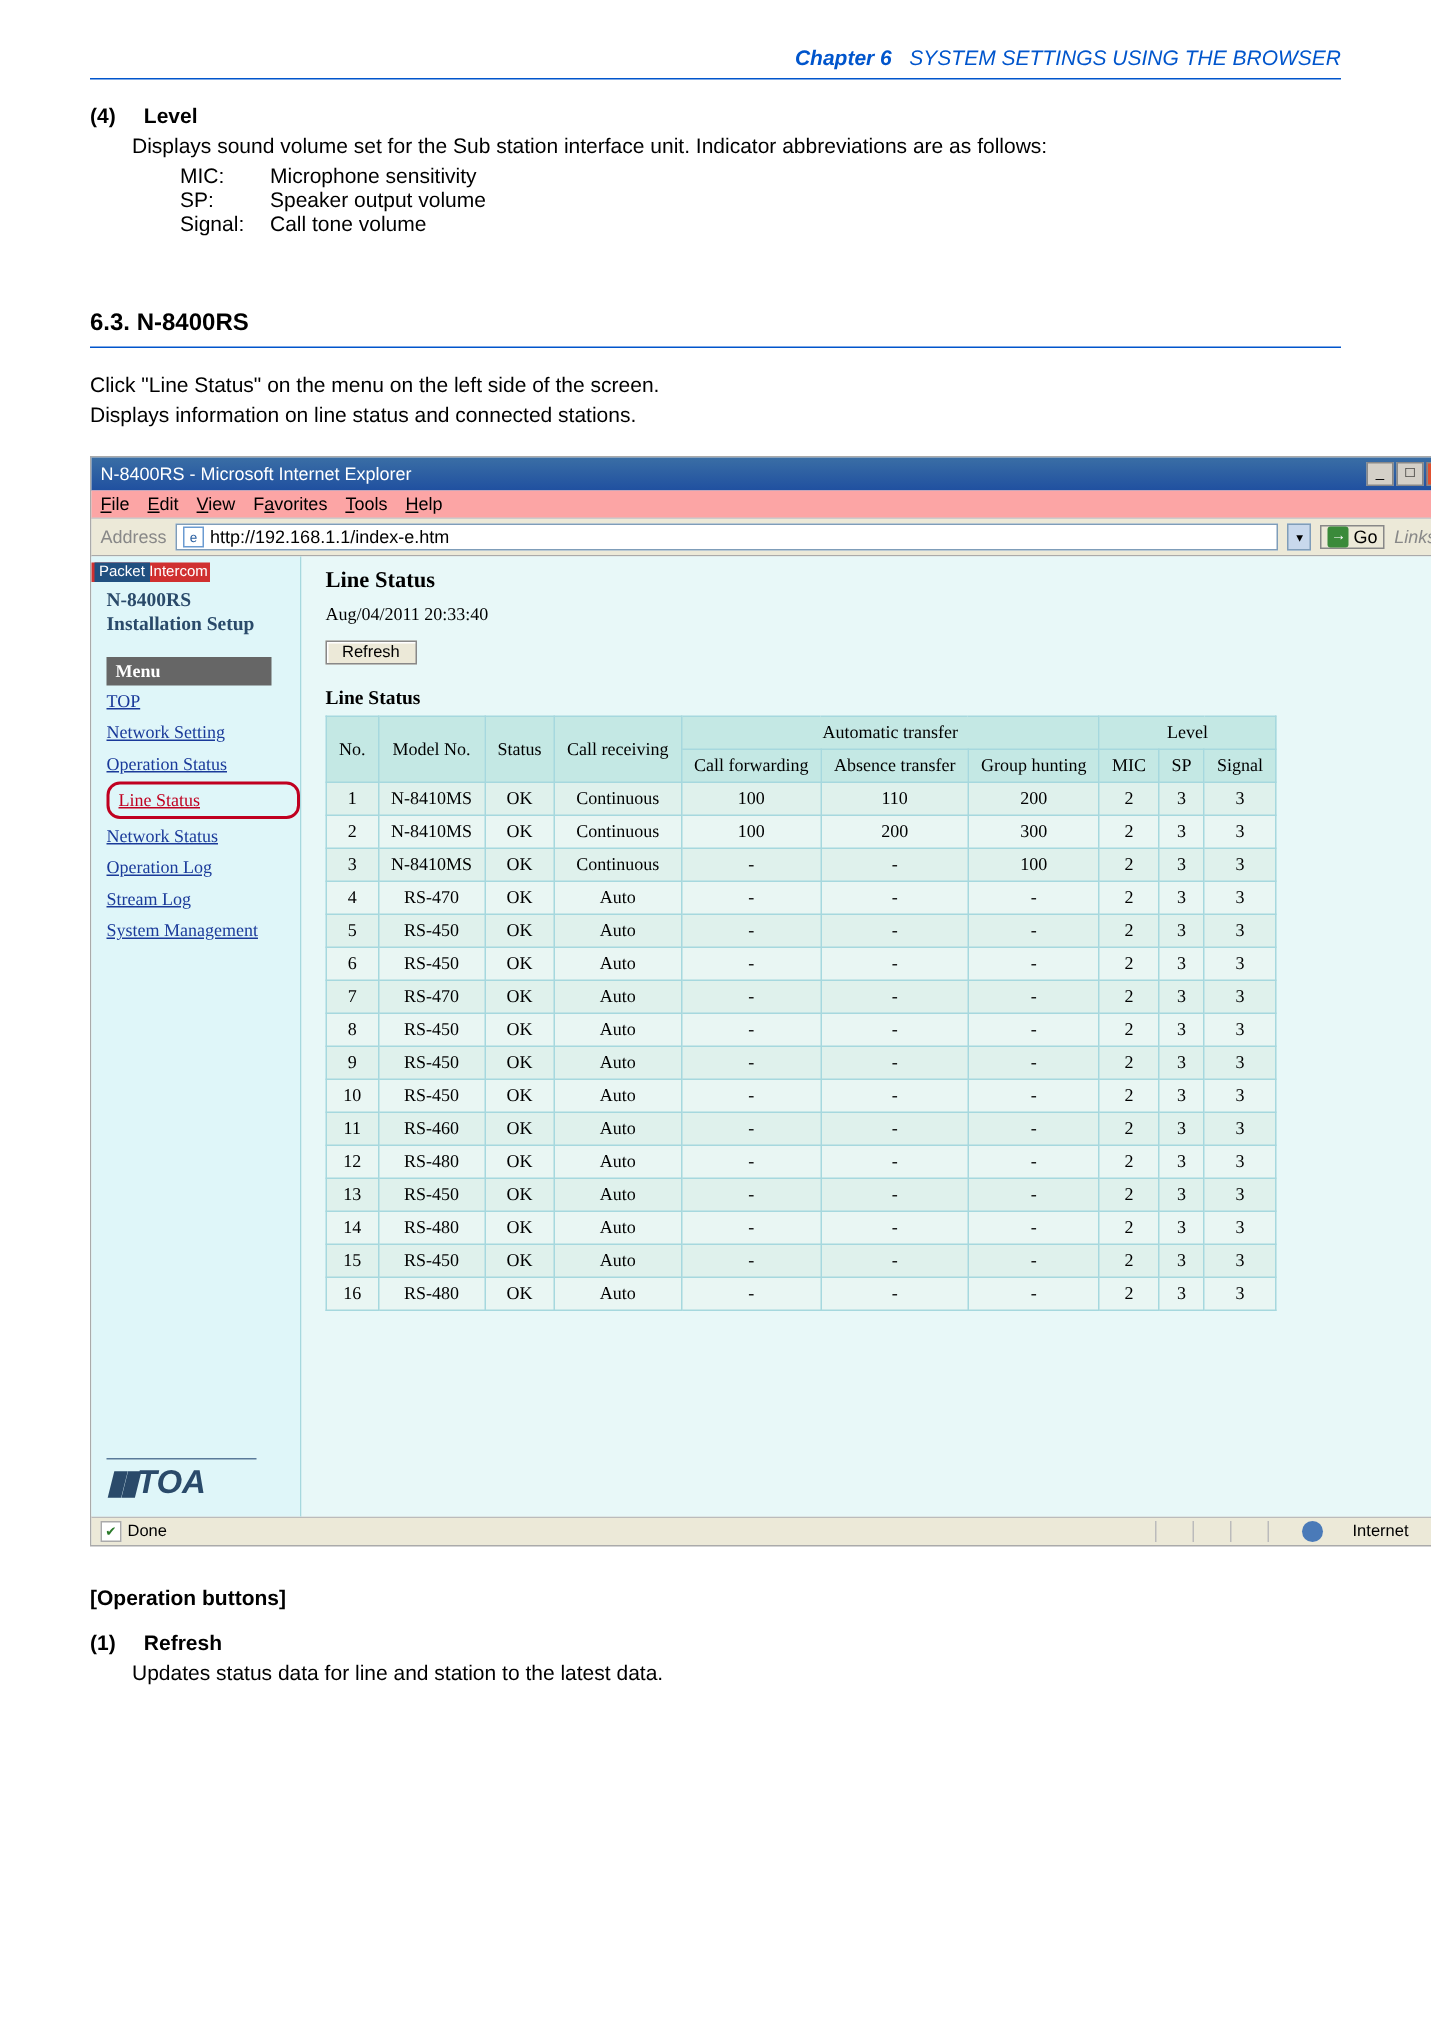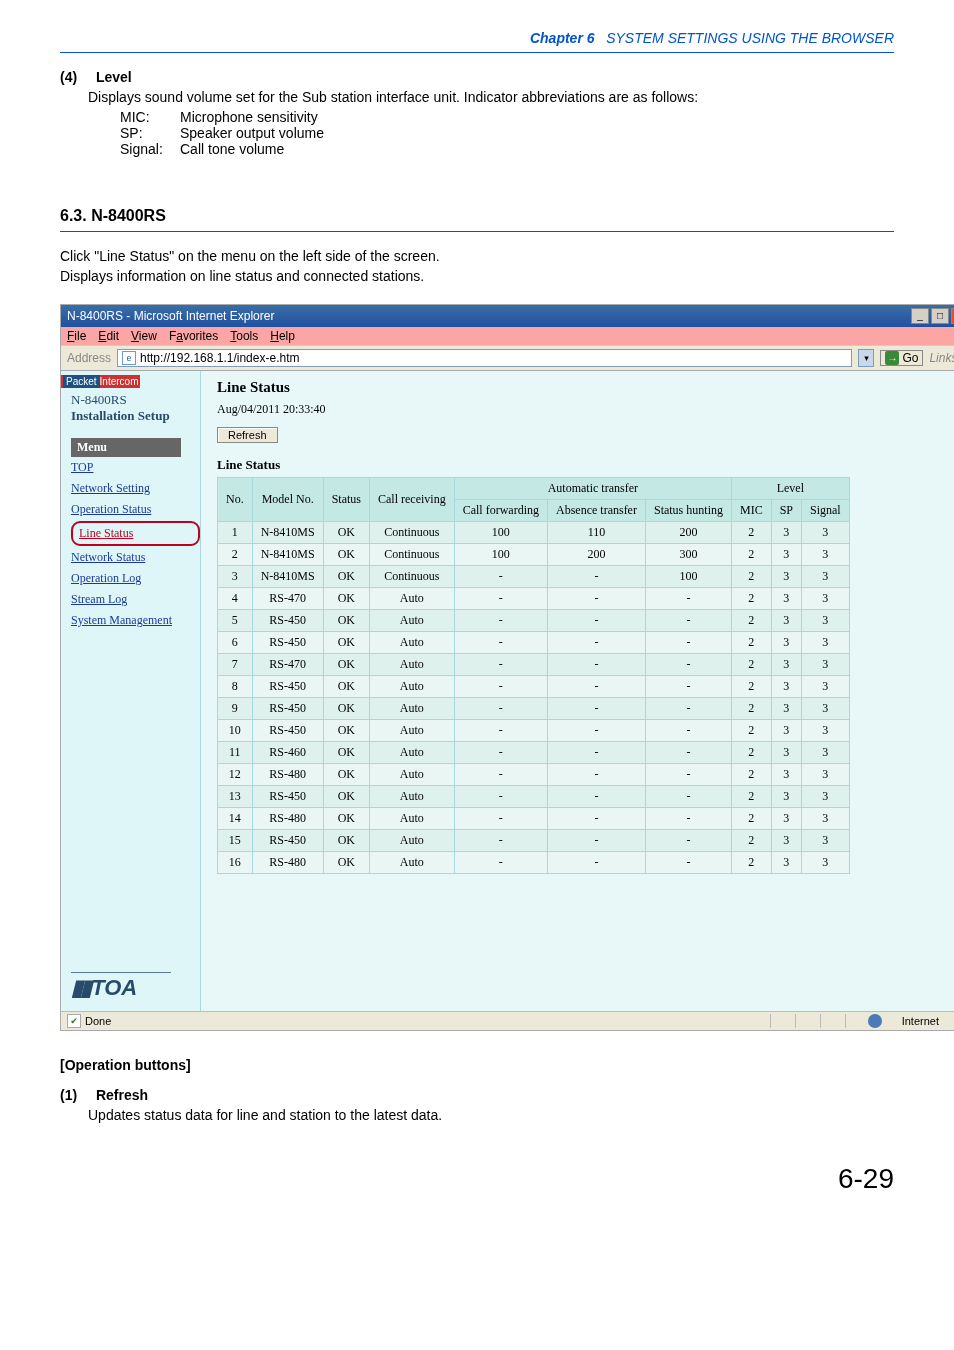--- a/index.html
+++ b/index.html
@@ -86,21 +86,21 @@
     border-right: 1px solid #a6d8de;
     display: flex; flex-direction: column;
     font-family: "Times New Roman", serif;
   }
   .packet-banner {
     font-size: 10px; color: #fff; background: #d03030;
     padding: 1px 2px; width: fit-content; margin: -2px 0 4px -10px;
     font-family: Tahoma, sans-serif;
   }
   .packet-banner .pre { background: #205080; padding: 1px 3px; }
-  .sidebar .model { font-weight: normal; color: #2a4a6a; font-size: 13px; }
+  .sidebar .model { font-weight: bold; color: #2a4a6a; font-size: 13px; }
   .sidebar .install { font-weight: bold; color: #2a4a6a; font-size: 13px; margin-bottom: 14px; }
   .menu-box-hdr { background: #666; color: #fff; padding: 2px 6px; width: 110px; font-weight: bold; font-size: 12px; }
   .sidebar a { display: block; color: #1a3a9a; font-size: 12px; text-decoration: underline; margin: 3px 0; }
   .sidebar a.active {
     color: #c00020;
     display: inline-block;
     padding: 0 4px;
   }
   .active-ring {
     border: 2px solid #c00020;
@@ -270,21 +270,21 @@
               <th rowspan="2">No.</th>
               <th rowspan="2">Model No.</th>
               <th rowspan="2">Status</th>
               <th rowspan="2">Call receiving</th>
               <th colspan="3">Automatic transfer</th>
               <th colspan="3">Level</th>
             </tr>
             <tr>
               <th>Call forwarding</th>
               <th>Absence transfer</th>
-              <th>Status hunting</th>
+              <th>Group hunting</th>
               <th>MIC</th>
               <th>SP</th>
               <th>Signal</th>
             </tr>
           </thead>
           <tbody id="status-body">
               <tr class="odd">
                 <td>1</td>
                 <td>N-8410MS</td>
                 <td>OK</td>
@@ -498,14 +498,13 @@
     </div>
   </div>
 
   <p class="op-hdr">[Operation buttons]</p>
   <p class="para">
     <span class="section-num">(1)</span>
     <b>Refresh</b>
   </p>
   <p class="para indent1">Updates status data for line and station to the latest data.</p>
 
-  <div class="page-num">6-29</div>
 </div>
 
 </body></html>

